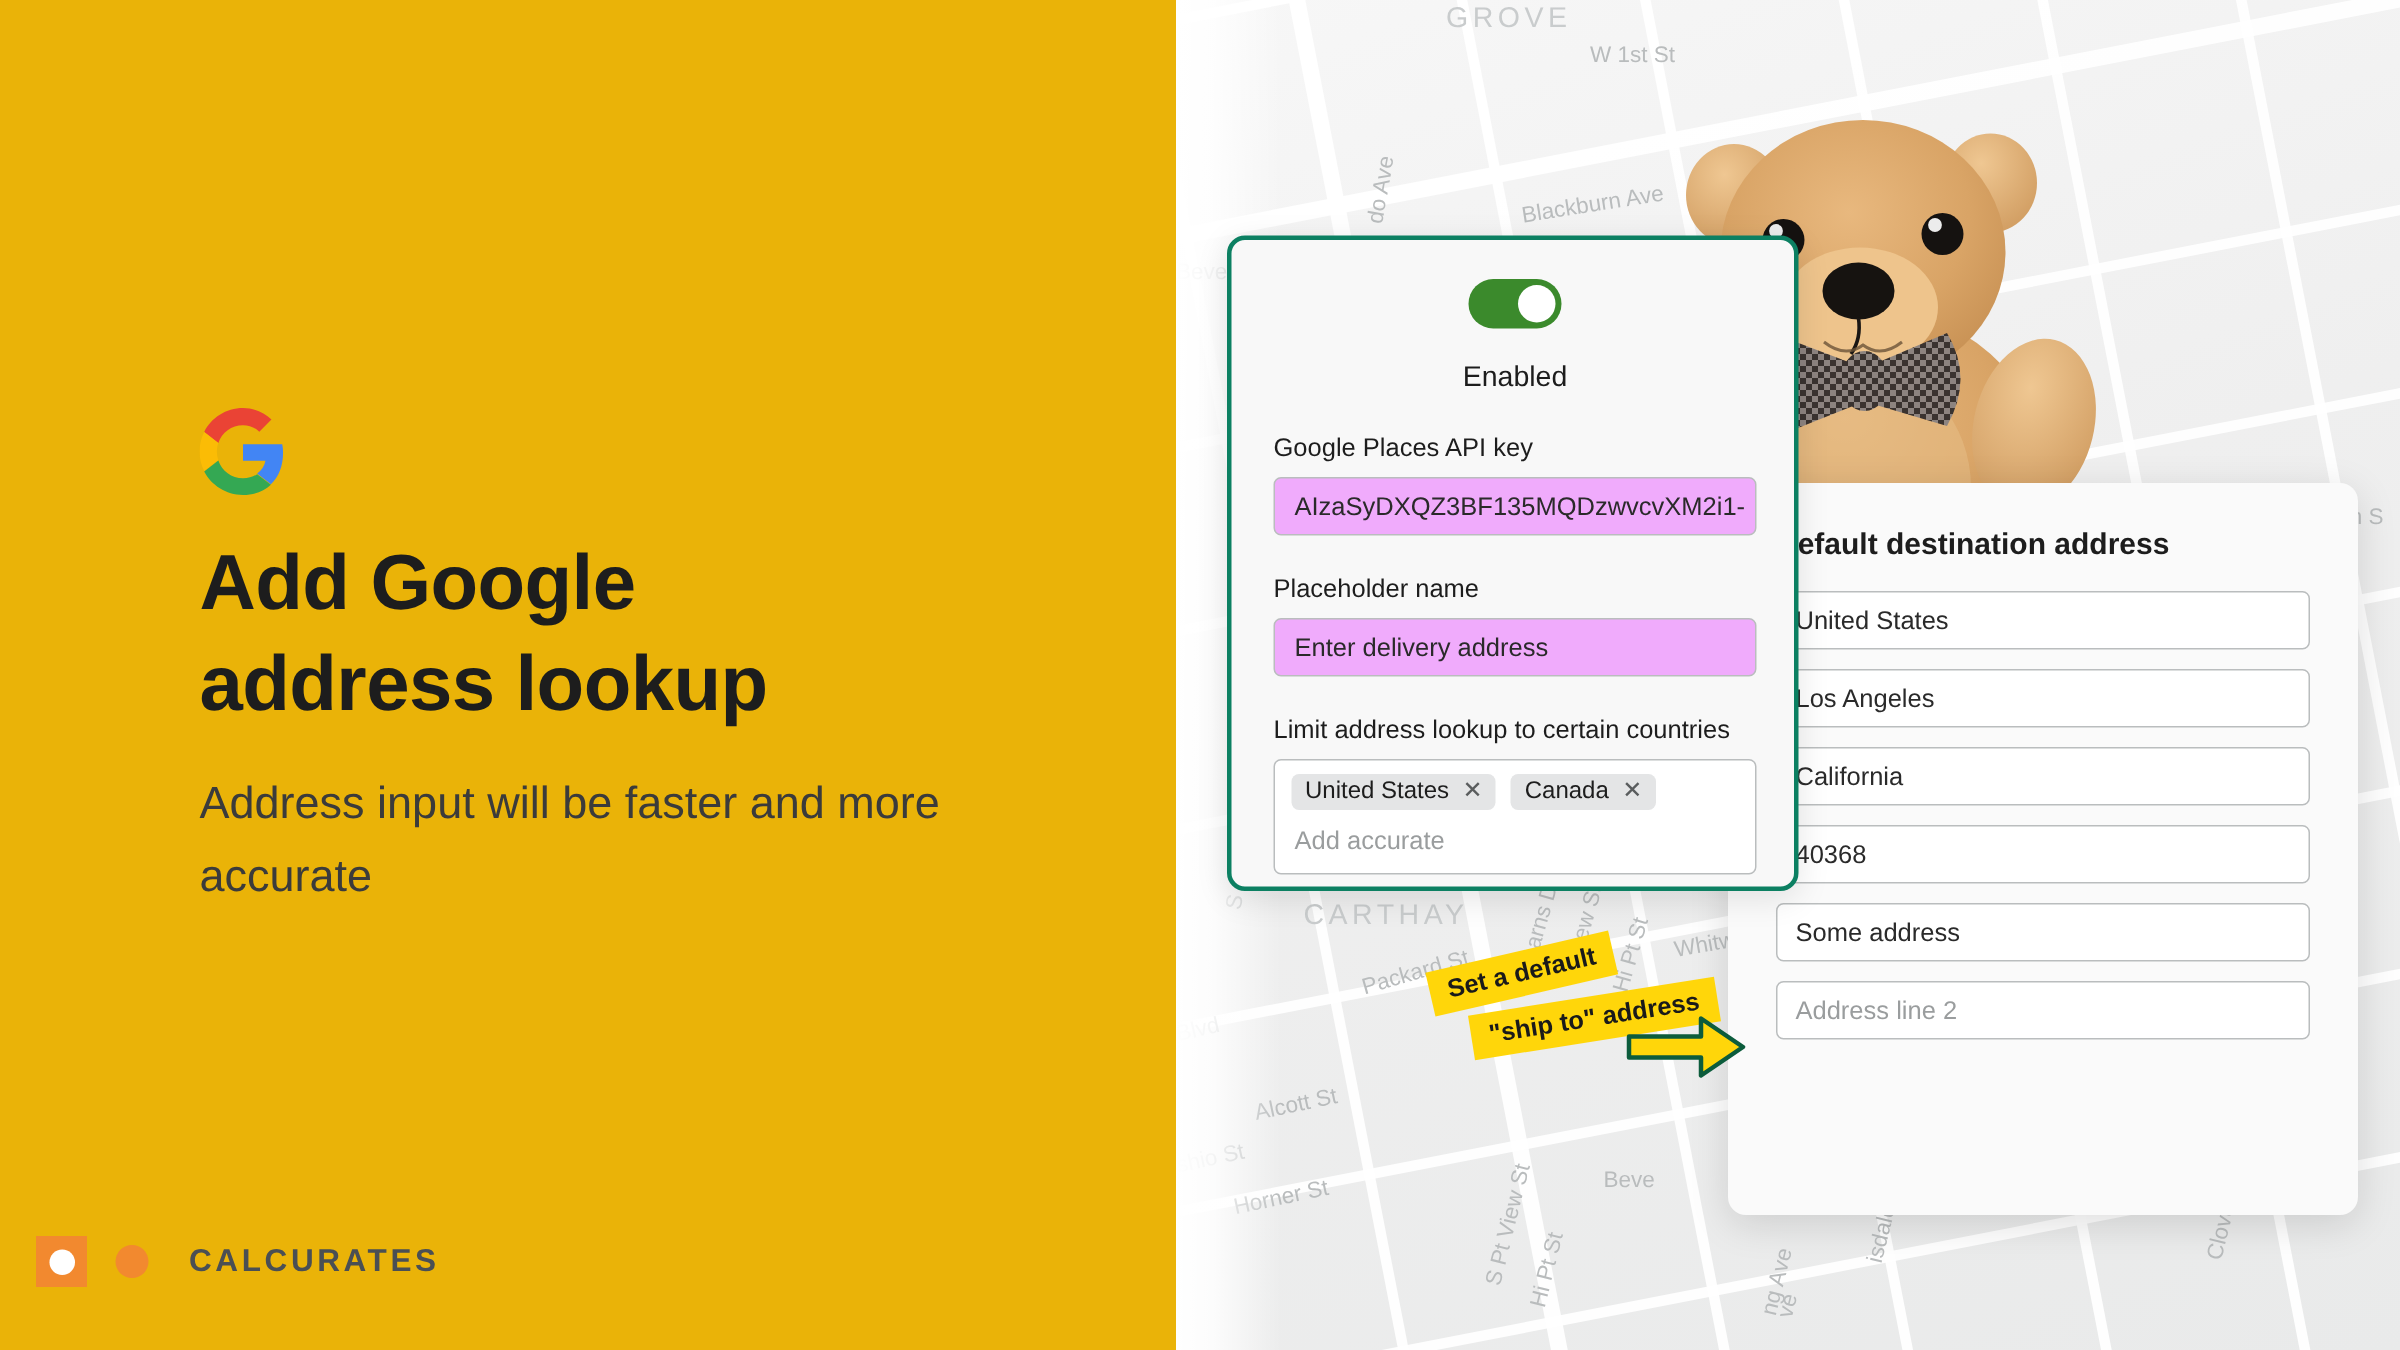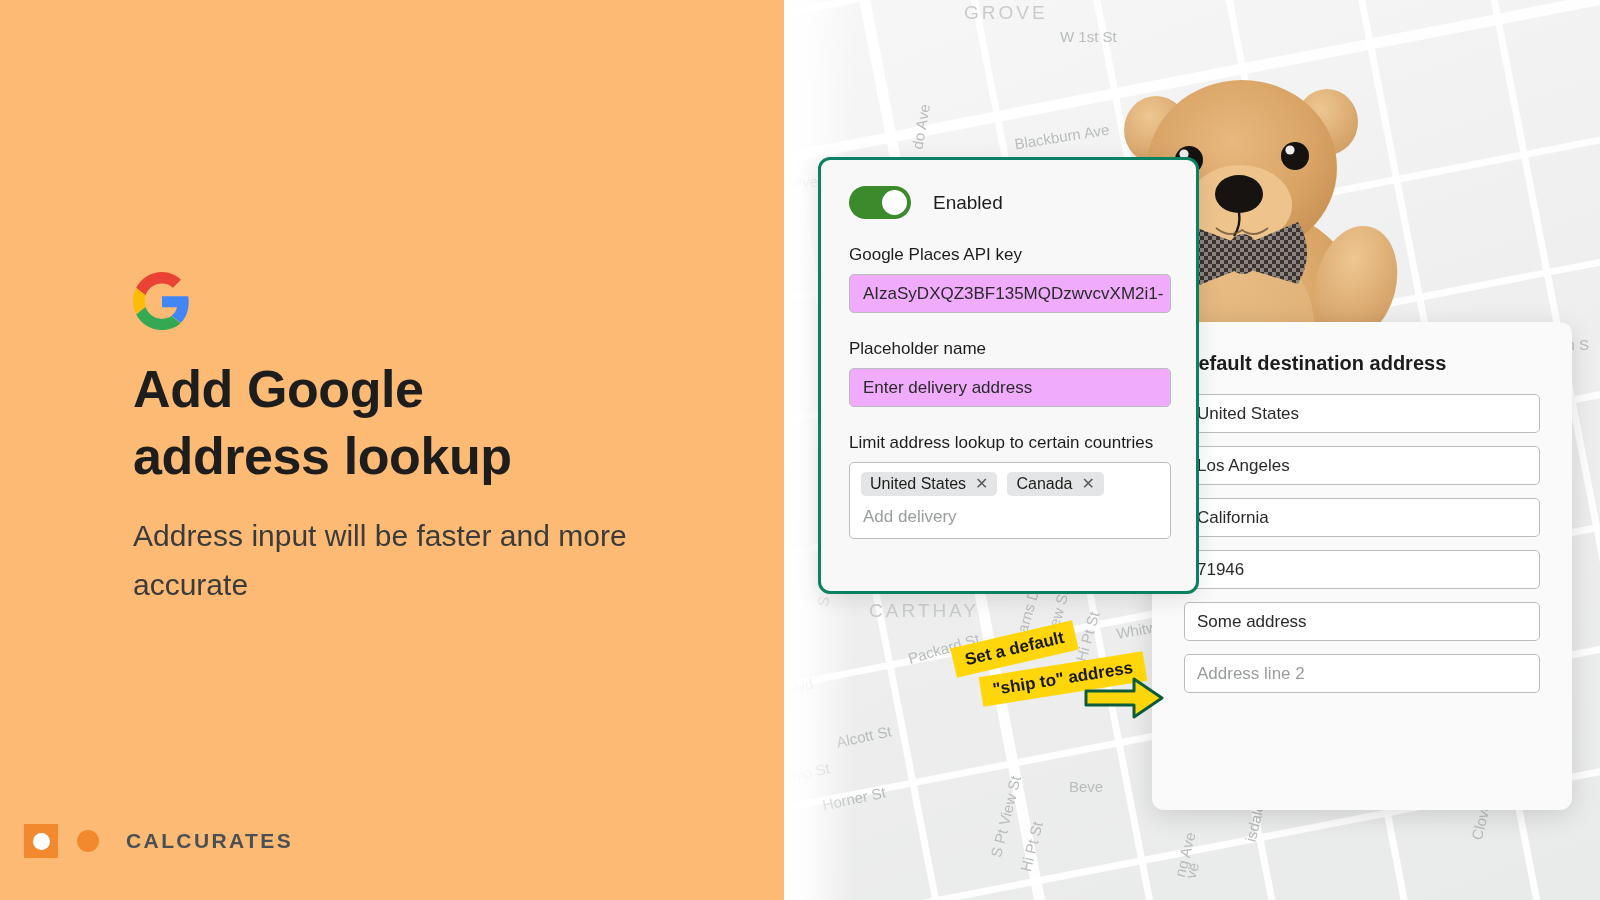--- a/index.html
+++ b/index.html
@@ -5,21 +5,21 @@
   * { box-sizing: border-box; margin: 0; padding: 0; }
   html, body {
     width: 1600px; height: 900px;
     background: #ffffff;
     font-family: "Liberation Sans", sans-serif;
     overflow: hidden;
   }
   .stage { position: relative; width: 1600px; height: 900px; background: #fff; }
 
   
-  .left-panel { position: absolute; left: 0; top: 0; width: 784px; height: 900px; background: #fdba74; }
+  .left-panel { position: absolute; left: 0; top: 0; width: 784px; height: 900px; background: #eab308; }
 
   .google-logo { position: absolute; left: 133px; top: 272px; width: 58px; height: 58px; }
 
   .headline {
     position: absolute; left: 133px; top: 356px; width: 600px;
     font-size: 52px; line-height: 1.28; font-weight: 700; color: #1d1d1d;
     letter-spacing: -0.4px;
   }
   .subhead {
     position: absolute; left: 133px; top: 512px; width: 560px;
@@ -65,21 +65,21 @@
   }
   .addr-input.ph { color: #9a9d9e; }
 
   
   .gpanel {
     position: absolute; left: 818px; top: 157px; width: 381px; height: 437px;
     background: #f8f8f8; border: 3px solid #0C8062; border-radius: 12px;
     box-shadow: 0 5px 22px rgba(0,0,0,.10);
   }
   .gp-inner { position: absolute; left: 28px; top: 26px; width: 322px; }
-  .toggle-row { display: flex; align-items: center; gap: 22px; }
+  .toggle-row { display: flex; align-items: center; gap: 22px; flex-direction: column; }
   .toggle { width: 62px; height: 33px; border-radius: 17px; background: #3B8A2C; position: relative; flex: none; }
   .toggle i { position: absolute; right: 4px; top: 4px; width: 25px; height: 25px; border-radius: 50%; background: #fff; display:block; }
   .toggle-label { font-size: 19px; color: #1d1d1d; }
 
   .fld-label { font-size: 17px; color: #1d1d1d; }
   .fld-box {
     background: #f0abfc; border: 1px solid #babdbe; border-radius: 5px;
     display: flex; align-items: center; padding: 0 13px; height: 39px;
     font-size: 17px; color: #2a2a2a; overflow: hidden; white-space: nowrap;
   }
@@ -241,21 +241,21 @@
       </svg>
     </div>
   </div>
 
   <div class="addr-card">
     <div class="addr-title">Default destination address</div>
     <div class="addr-fields">
       <div class="addr-input">United States</div>
       <div class="addr-input">Los Angeles</div>
       <div class="addr-input">California</div>
-      <div class="addr-input">71946</div>
+      <div class="addr-input">40368</div>
       <div class="addr-input">Some address</div>
       <div class="addr-input ph">Address line 2</div>
     </div>
   </div>
 
   <div class="gpanel">
     <div class="gp-inner">
 
       <div class="toggle-row">
         <span class="toggle">
@@ -275,21 +275,21 @@
         <div class="chips">
           <span class="chip">
             <span>United States</span>
             <span class="x">✕</span>
           </span>
           <span class="chip">
             <span>Canada</span>
             <span class="x">✕</span>
           </span>
         </div>
-        <div class="chips-ph">Add delivery</div>
+        <div class="chips-ph">Add accurate</div>
       </div>
 
     </div>
   </div>
 
   <div class="sticker">
     <span class="band band-1">Set a default</span>
     <span class="band band-2">"ship to" address</span>
   </div>
 

